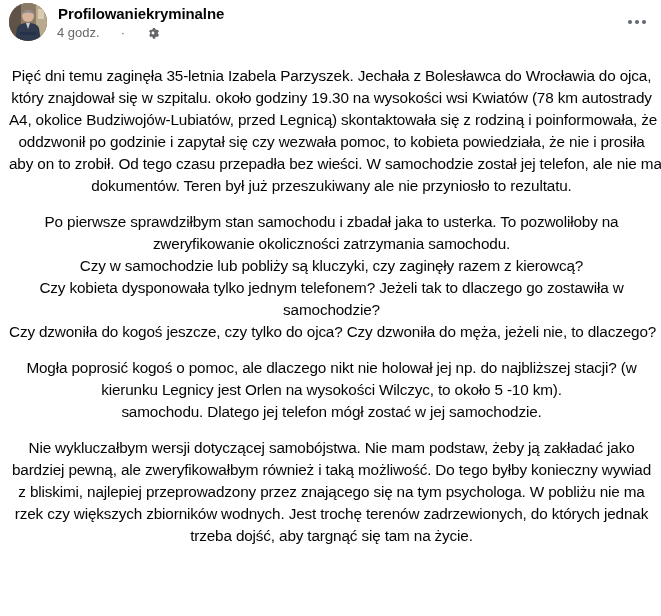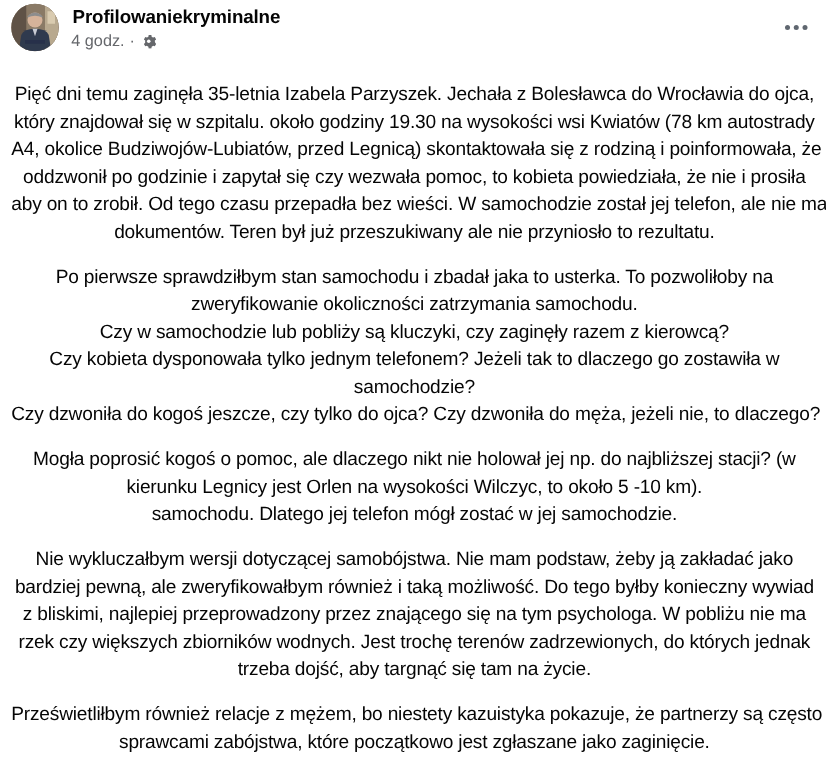--- a/index.html
+++ b/index.html
@@ -47,21 +47,21 @@
       cursor: pointer;
     }
     .meta {
       position: absolute;
       left: 57px;
       top: 25px;
       font-size: 13px;
       color: #65676b;
       display: flex;
       align-items: center;
-      gap: 3px;
+      gap: 20px;
     }
     .meta .time { cursor: pointer; }
     .meta .dot { margin: 0 1px; }
     .meta .audience-icon {
       display: inline-block;
       width: 12px;
       height: 12px;
       margin-left: 1px;
       cursor: pointer;
     }
@@ -166,19 +166,15 @@
       <span class="line">kierunku Legnicy jest Orlen na wysokości Wilczyc, to około 5 -10 km).</span>
       <span class="line">samochodu. Dlatego jej telefon mógł zostać w jej samochodzie.</span>
     </div>
     <div class="paragraph">
       <span class="line">Nie wykluczałbym wersji dotyczącej samobójstwa. Nie mam podstaw, żeby ją zakładać jako</span>
       <span class="line">bardziej pewną, ale zweryfikowałbym również i taką możliwość. Do tego byłby konieczny wywiad</span>
       <span class="line">z bliskimi, najlepiej przeprowadzony przez znającego się na tym psychologa. W pobliżu nie ma</span>
       <span class="line">rzek czy większych zbiorników wodnych. Jest trochę terenów zadrzewionych,  do których jednak</span>
       <span class="line">trzeba dojść, aby targnąć się tam na życie.</span>
     </div>
-    <div class="paragraph">
-      <span class="line">Prześwietliłbym również relacje z mężem, bo niestety kazuistyka pokazuje, że partnerzy są często</span>
-      <span class="line">sprawcami zabójstwa, które początkowo jest zgłaszane jako zaginięcie.</span>
-    </div>
 
   </div>
 </div>
 
 </body></html>

